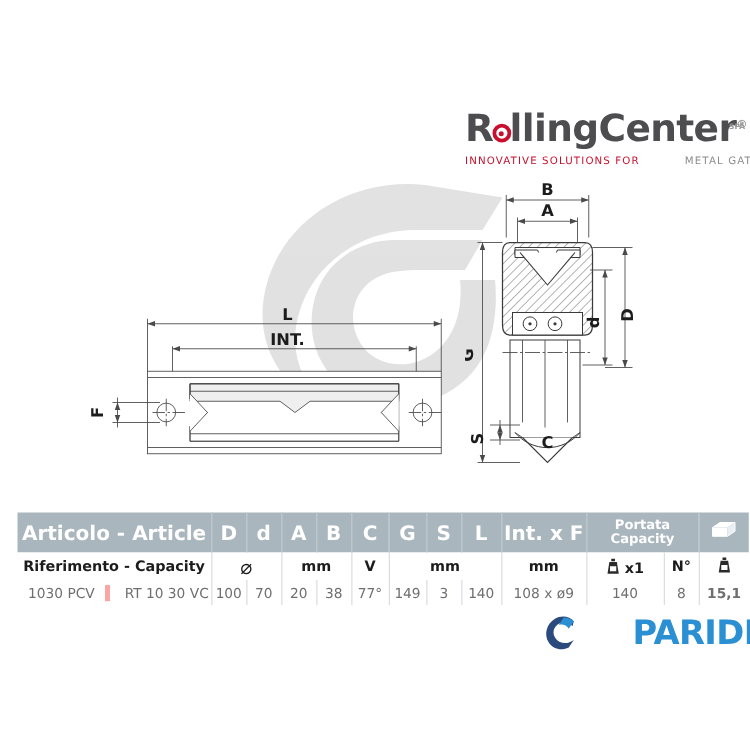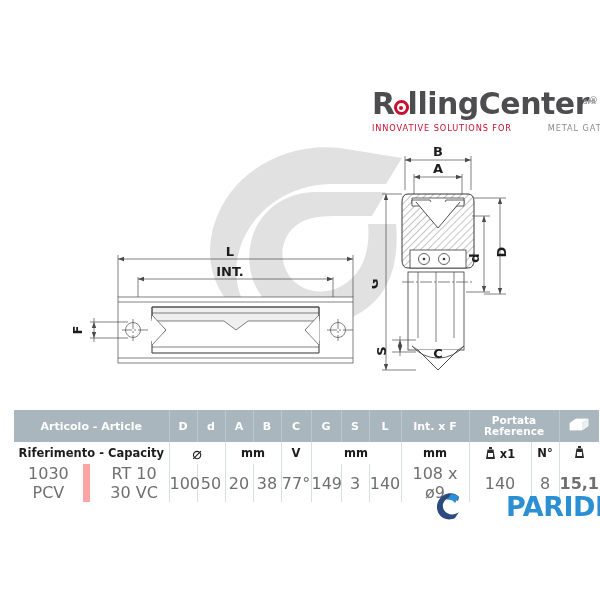--- a/index.html
+++ b/index.html
@@ -117,21 +117,21 @@
   #spec-table th,
   #spec-table td {
     padding: 0;
     text-align: center;
     vertical-align: middle;
     font-family: "DejaVu Sans", sans-serif;
   }
   thead th {
     background: #a9b6bd;
     color: #ffffff;
-    font-size: 11px;
+    font-size: 16px;
     font-weight: bold;
     height: 32px;
     border-right: 1px solid #bcc7cd;
   }
   thead th:last-child { border-right: none; }
   th.col-article {
     text-align: left;
     padding-left: 12px;
   }
   th.two-line {
@@ -145,21 +145,21 @@
   }
   tbody td:last-child { border-right: none; font-weight: bold; }
   tr.units-row td {
     height: 22px;
     font-size: 11.5px;
     font-weight: bold;
     color: #1c1c1c;
   }
   tr.values-row td {
     height: 20px;
-    font-size: 16px;
+    font-size: 11px;
     color: #6f6f6f;
     border-top: none;
   }
   td.ref-cell {
     text-align: left;
     padding-left: 12px;
     font-size: 12px;
     font-weight: bold;
     color: #2b2b2b;
   }
@@ -167,21 +167,21 @@
     font-size: 11px;
     color: #6f6f6f;
     text-align: left;
     padding-left: 12px;
   }
   .ref-split {
     display: flex;
     width: 100%;
   }
   .ref-split > span { flex: 1; }
-  .ref-split > span + span { border-left: 7px solid #fca5a5; padding-left: 10px; }
+  .ref-split > span + span { border-left: 4px solid #fca5a5; padding-left: 10px; }
   .diam-glyph {
     font-size: 16px;
     font-weight: normal;
     color: #1c1c1c;
   }
 
   
   #paride-logo {
     position: absolute;
     left: 432px;
@@ -383,21 +383,21 @@
       <th>d</th>
       <th>A</th>
       <th>B</th>
       <th>C</th>
       <th>G</th>
       <th>S</th>
       <th>L</th>
       <th>Int. x F</th>
       <th class="two-line" colspan="2">
         <div>Portata</div>
-        <div>Reference</div>
+        <div>Capacity</div>
       </th>
       <th>
         <svg width="24" height="18" viewBox="0 0 24 18">
           <path d="M3,7 L9,3 L21,3 L15,7 Z" fill="#ffffff"></path>
           <path d="M3,7 L15,7 L15,14 L3,14 Z" fill="#ffffff"></path>
           <path d="M15,7 L21,3 L21,10 L15,14 Z" fill="#e8eef1"></path>
           <path d="M3,7 L9,3 L21,3 L21,10 L15,14 L3,14 Z" fill="none" stroke="#ffffff" stroke-width="0.8"></path>
         </svg>
       </th>
     </tr>
@@ -430,21 +430,21 @@
       </td>
     </tr>
     <tr class="values-row">
       <td class="code-cell">
         <div class="ref-split">
           <span>1030 PCV</span>
           <span>RT 10 30 VC</span>
         </div>
       </td>
       <td>100</td>
-      <td>50</td>
+      <td>70</td>
       <td>20</td>
       <td>38</td>
       <td>77°</td>
       <td>149</td>
       <td>3</td>
       <td>140</td>
       <td>108 x ø9</td>
       <td>140</td>
       <td>8</td>
       <td>15,1</td>

